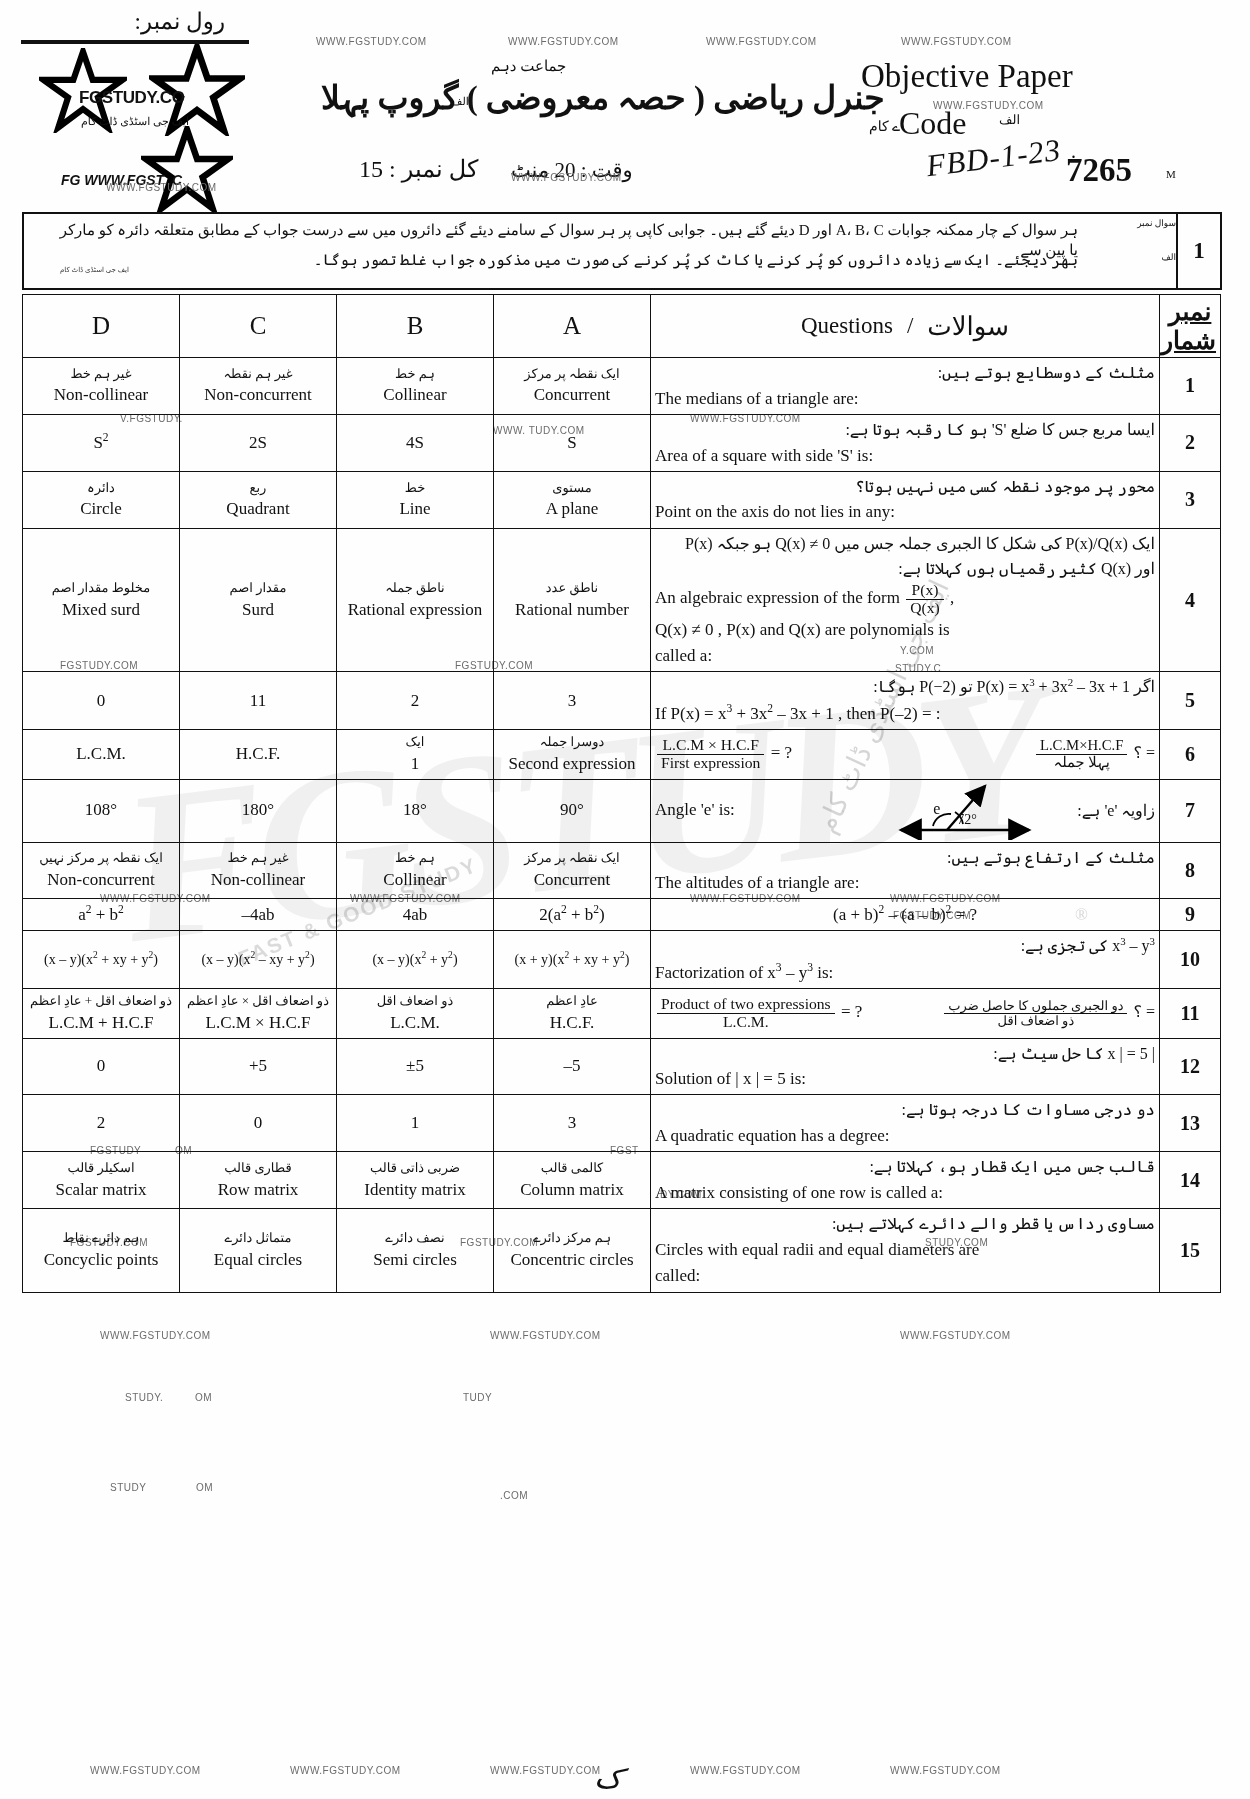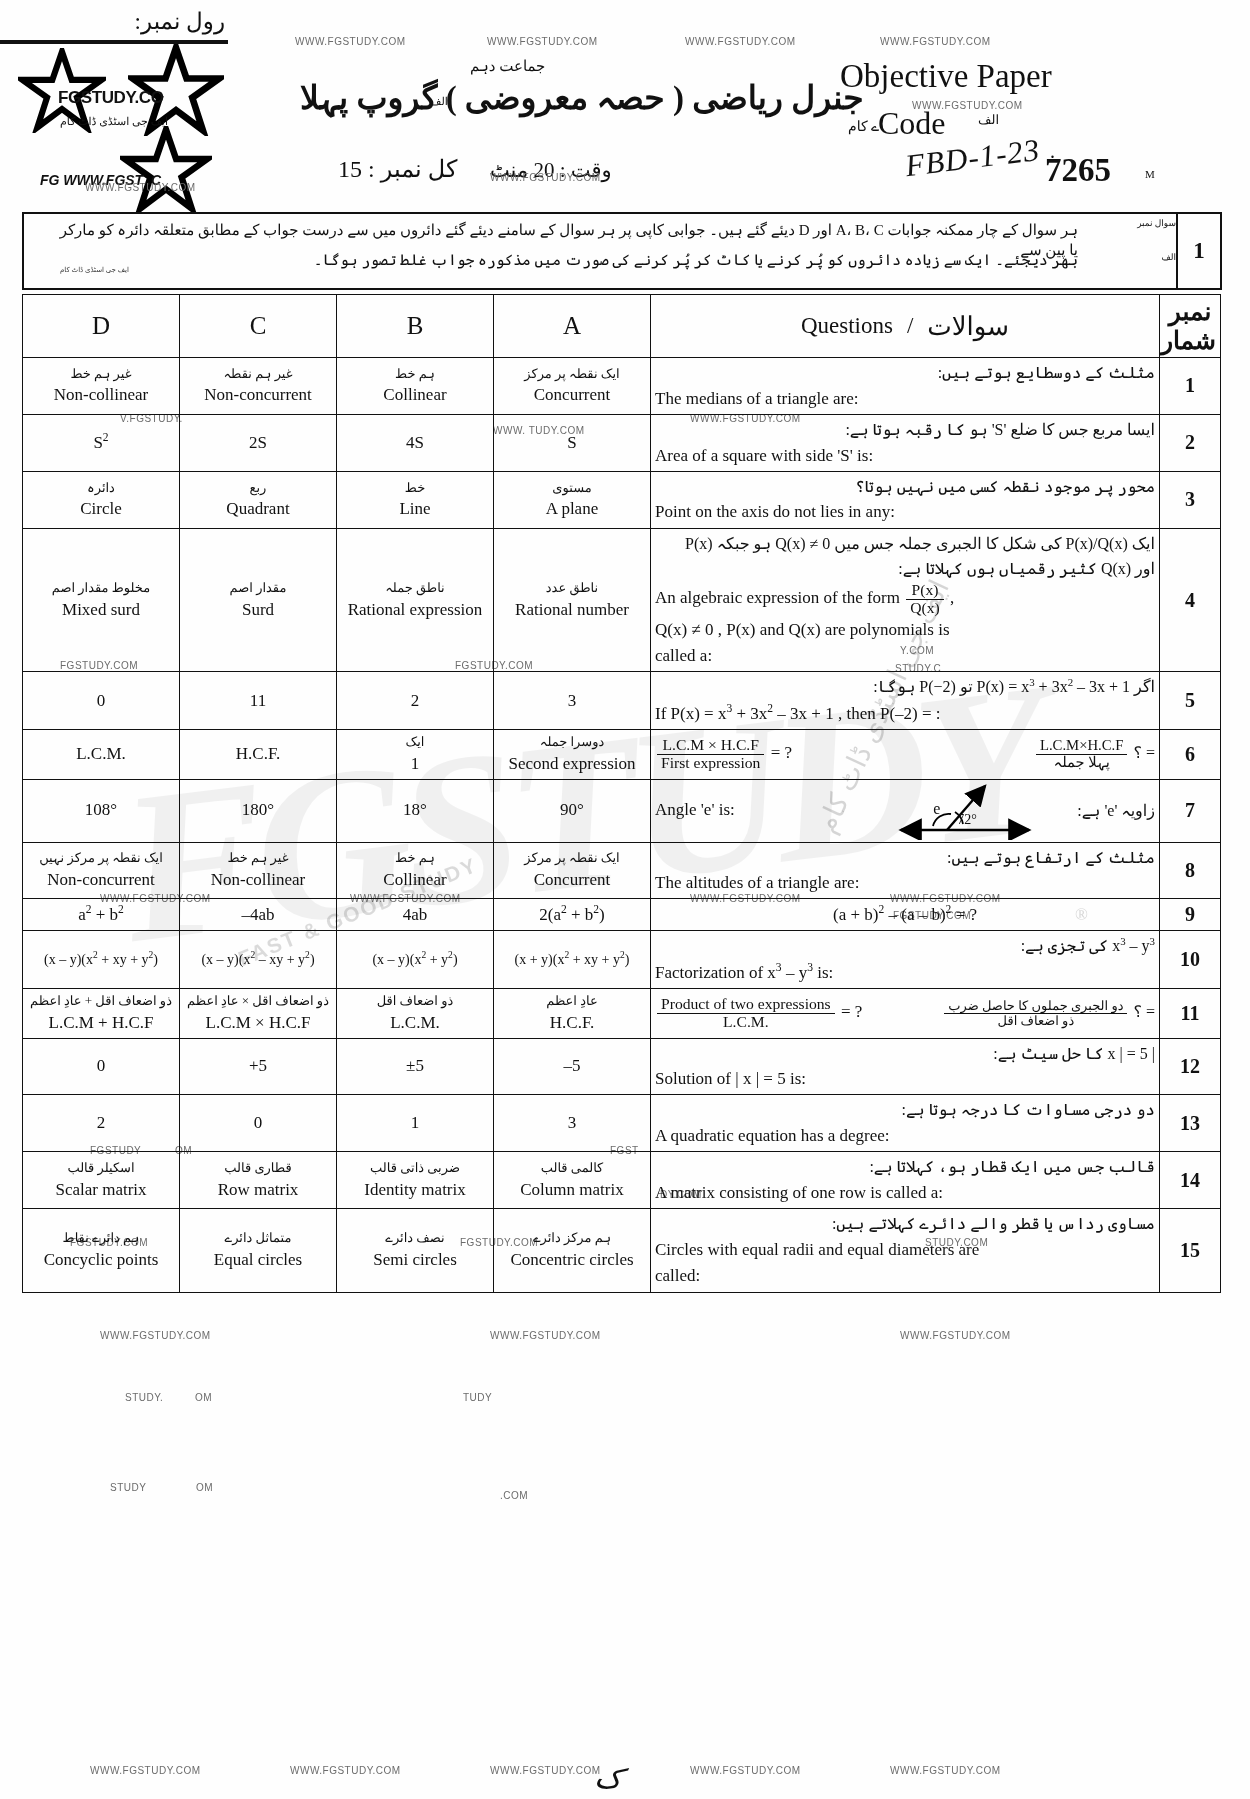--- a/index.html
+++ b/index.html
@@ -59,21 +59,21 @@
     pointer-events:none;
     z-index:1;
     white-space:nowrap;
   }
   .regmark{
     position:absolute;left:1075px;top:905px;
     font-size:17px;color:rgba(0,0,0,0.17);z-index:1;
   }
 
   
-  .hdr{position:relative;height:205px;z-index:10;}
+  .hdr{position:relative;height:205px;z-index:10;margin-left:21px;}
   .roll-label{
     position:absolute;right:1025px;top:8px;
     font-size:23px;direction:rtl;
   }
   .roll-line{
     position:absolute;left:0;top:40px;width:228px;height:4px;background:#111;
   }
   .stars{position:absolute;left:10px;top:48px;width:250px;height:150px;}
   .star{position:absolute;color:#000;}
   .star svg{display:block;}
@@ -187,21 +187,21 @@
     background:transparent;
   }
   .c-opt{width:148px;text-align:center;}
   .c-q{width:500px;}
   .c-n{width:52px;text-align:center;font-weight:bold;font-size:20px;}
 
   .hrow td{height:46px;font-size:25px;text-align:center;}
   .hrow .hq{font-size:23px;}
   .hq-wrap{display:flex;align-items:center;justify-content:center;gap:14px;}
   .hq-ur{direction:rtl;font-size:26px;}
-  .hn{font-size:15px;direction:rtl;}
+  .hn{font-size:15px;direction:rtl;text-decoration:underline;}
 
   .opt-ur{font-size:13px;direction:rtl;line-height:1.5;white-space:nowrap;}
   .opt-en{font-size:17px;line-height:1.45;}
 
   .q-ur{direction:rtl;text-align:right;font-size:16px;line-height:1.6;}
   .q-en{text-align:left;font-size:17px;line-height:1.55;}
 
   sup{font-size:.68em;vertical-align:super;}
   .frac{display:inline-flex;flex-direction:column;vertical-align:middle;
         text-align:center;line-height:1.08;margin:0 2px;}

